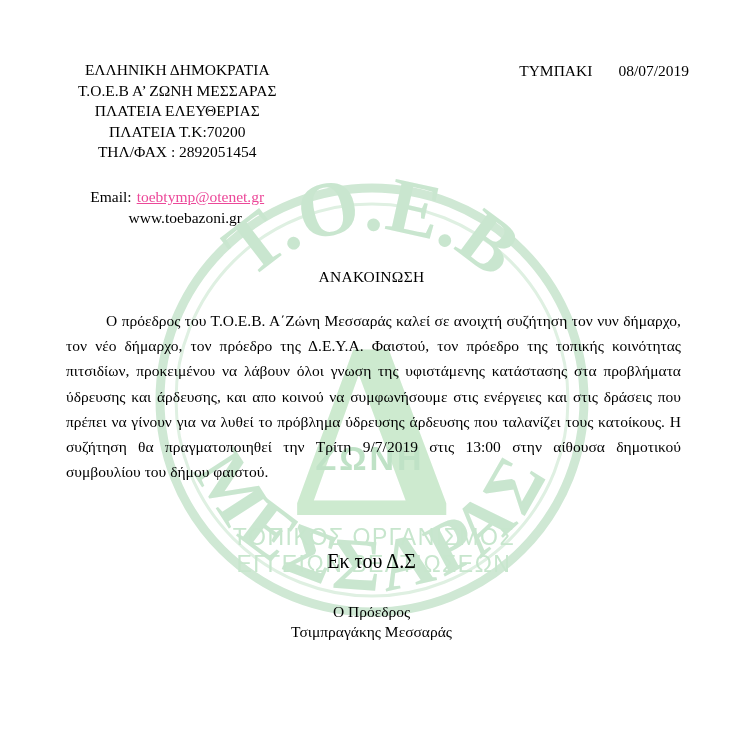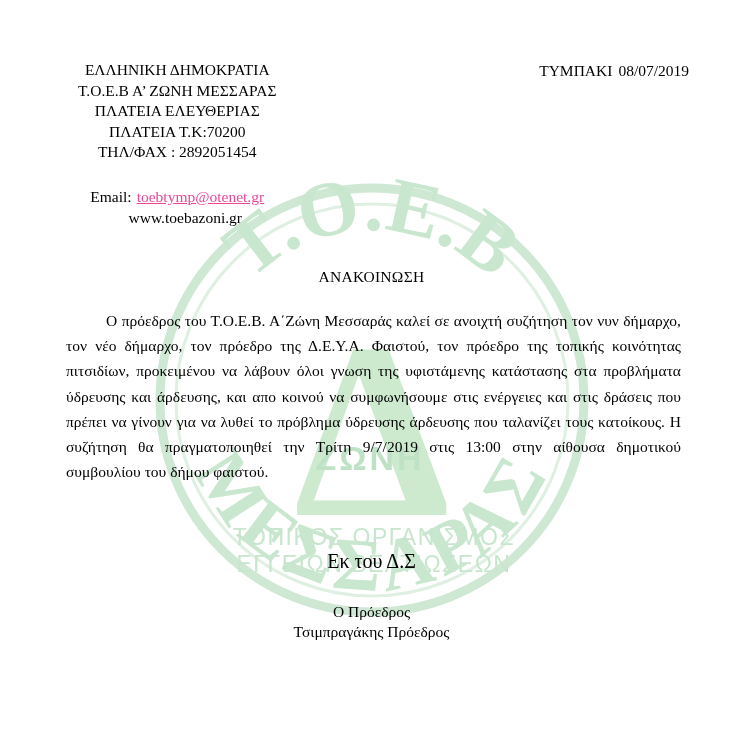--- a/index.html
+++ b/index.html
@@ -65,21 +65,21 @@
   .site-line {
     font-size: 15.5px;
     padding-left: 16px;
   }
   .place-date {
     font-size: 15.5px;
     white-space: nowrap;
     padding-top: 2px;
     padding-right: 6px;
   }
-  .place-date .date { padding-left: 6px; }
+  .place-date .date { padding-left: 26px; }
 
   
   .doc-title {
     margin-top: 40px;
     text-align: center;
     font-size: 15.5px;
     letter-spacing: 0.3px;
   }
 
   
@@ -159,15 +159,15 @@
       <span>ΤΥΜΠΑΚΙ</span><span class="date">08/07/2019</span>
     </div>
   </div>
 
   <div class="doc-title">ΑΝΑΚΟΙΝΩΣΗ</div>
 
   <div class="body-text">Ο πρόεδρος του Τ.Ο.Ε.Β. Α΄Ζώνη Μεσσαράς καλεί σε ανοιχτή συζήτηση τον νυν δήμαρχο, τον νέο δήμαρχο, τον πρόεδρο της Δ.Ε.Υ.Α. Φαιστού, τον πρόεδρο της τοπικής κοινότητας πιτσιδίων, προκειμένου να λάβουν όλοι γνωση της υφιστάμενης κατάστασης στα προβλήματα ύδρευσης και άρδευσης, και απο κοινού να συμφωνήσουμε στις ενέργειες και στις δράσεις που πρέπει να γίνουν για να λυθεί το πρόβλημα ύδρευσης άρδευσης που ταλανίζει τους κατοίκους. Η συζήτηση θα πραγματοποιηθεί την Τρίτη 9/7/2019 στις 13:00 στην αίθουσα δημοτικού συμβουλίου του δήμου φαιστού.</div>
 
   <div class="sig-top">Εκ του Δ.Σ</div>
   <div class="sig-role">Ο Πρόεδρος</div>
-  <div class="sig-name">Τσιμπραγάκης Πρόεδρος</div>
+  <div class="sig-name">Τσιμπραγάκης Μεσσαράς</div>
 
 </div>
 
 </body></html>

